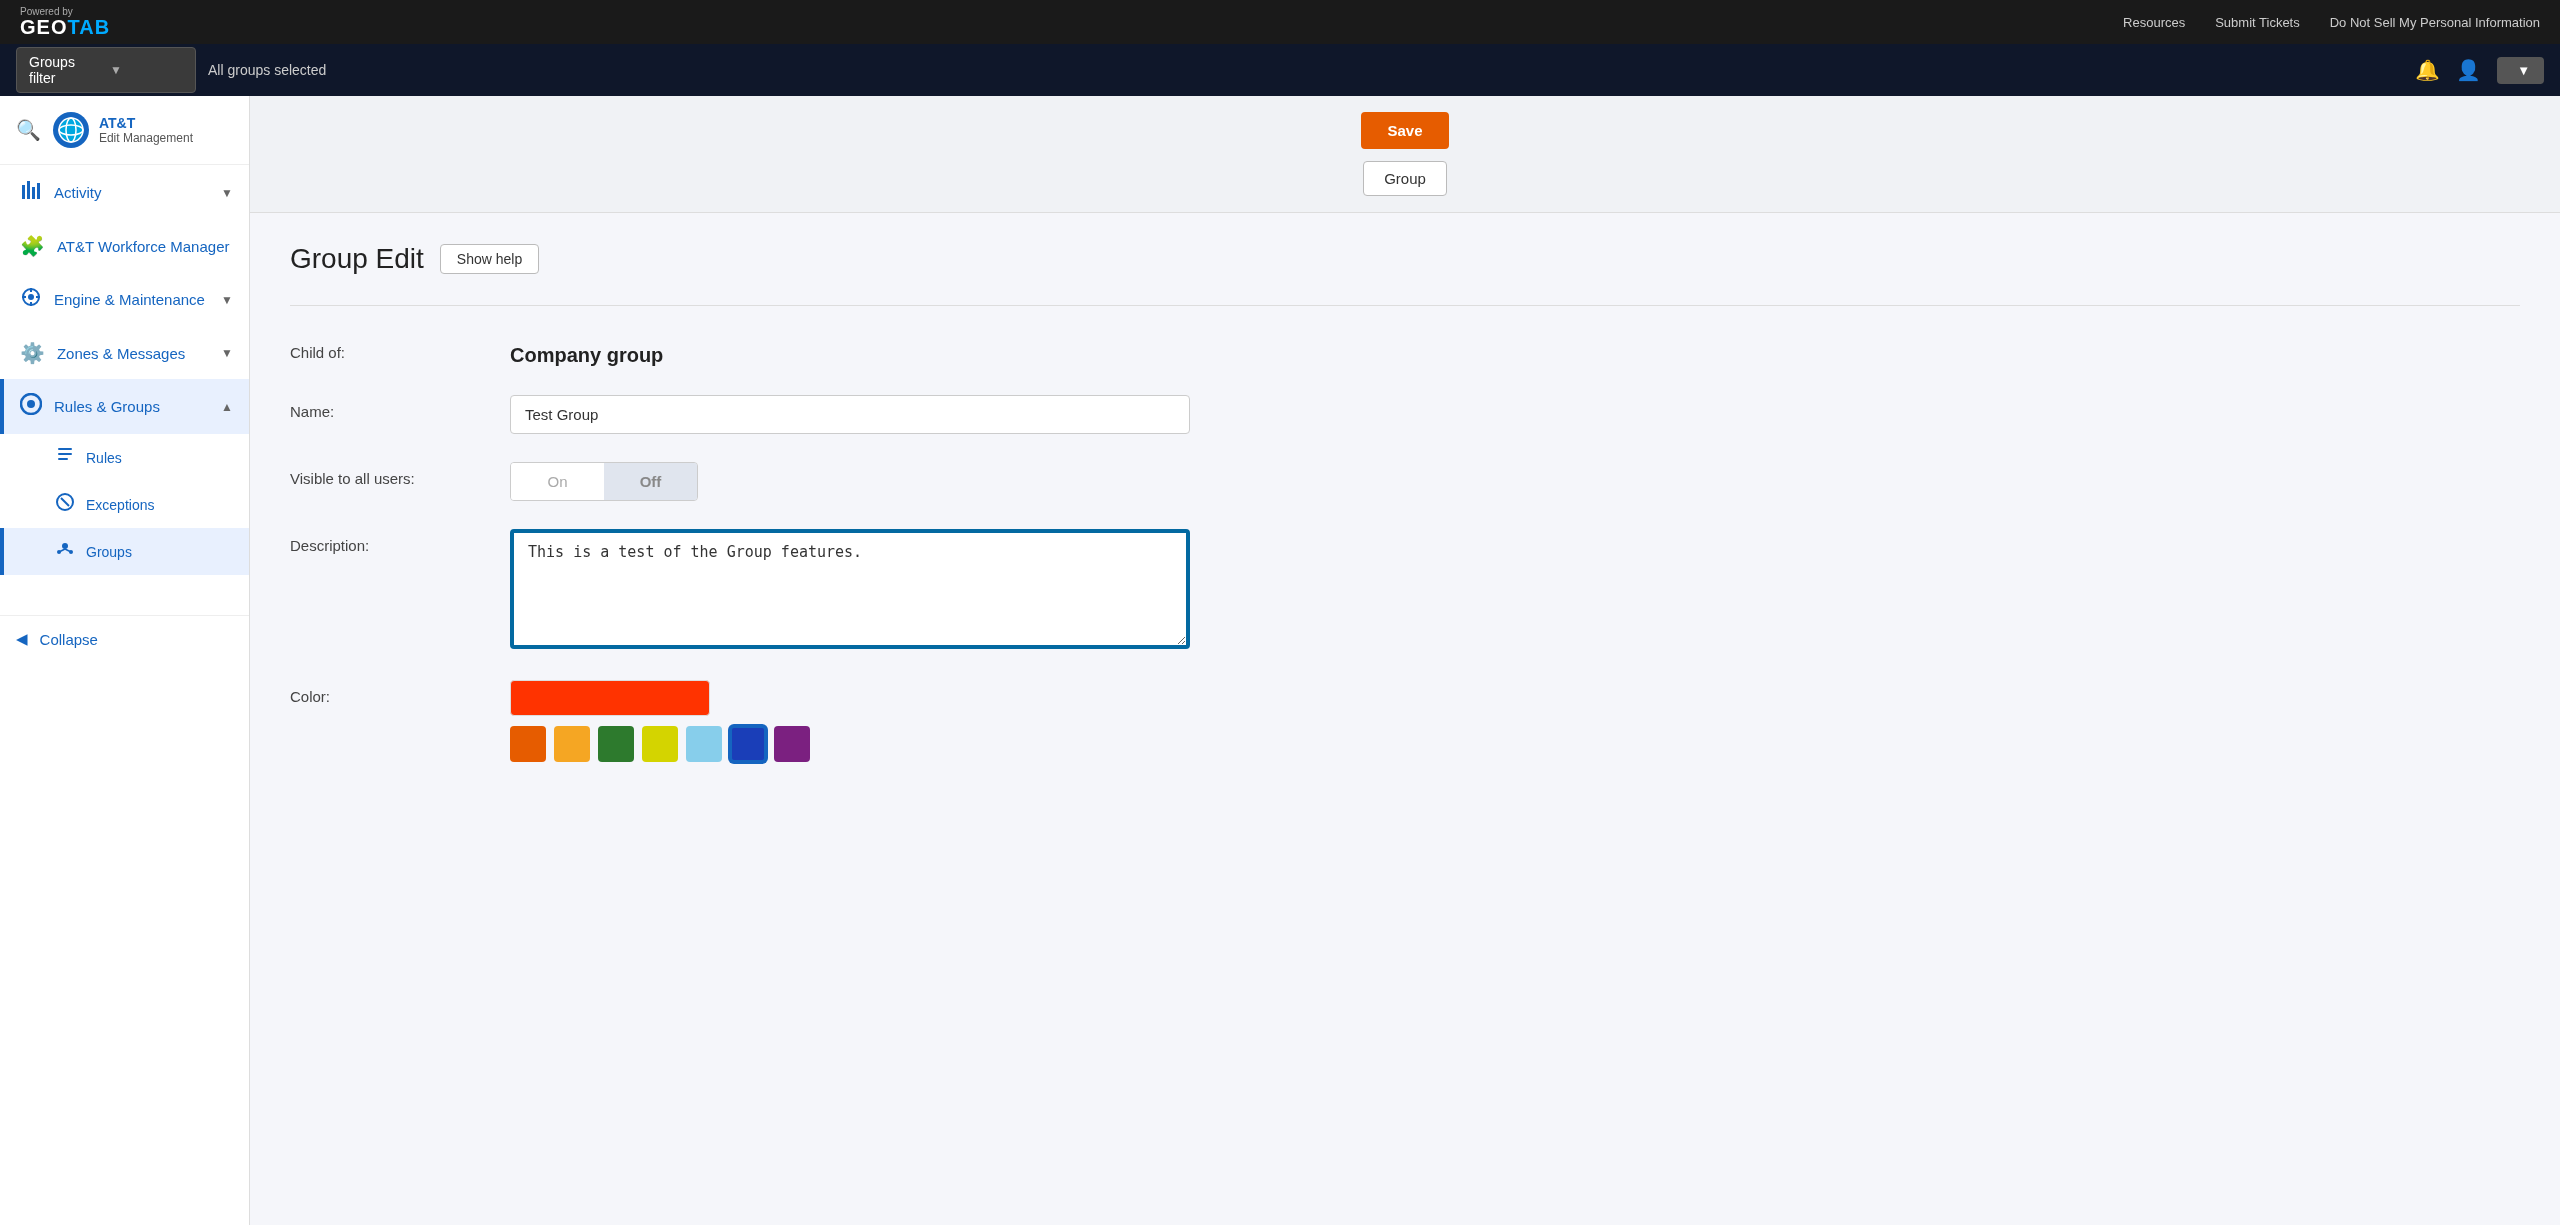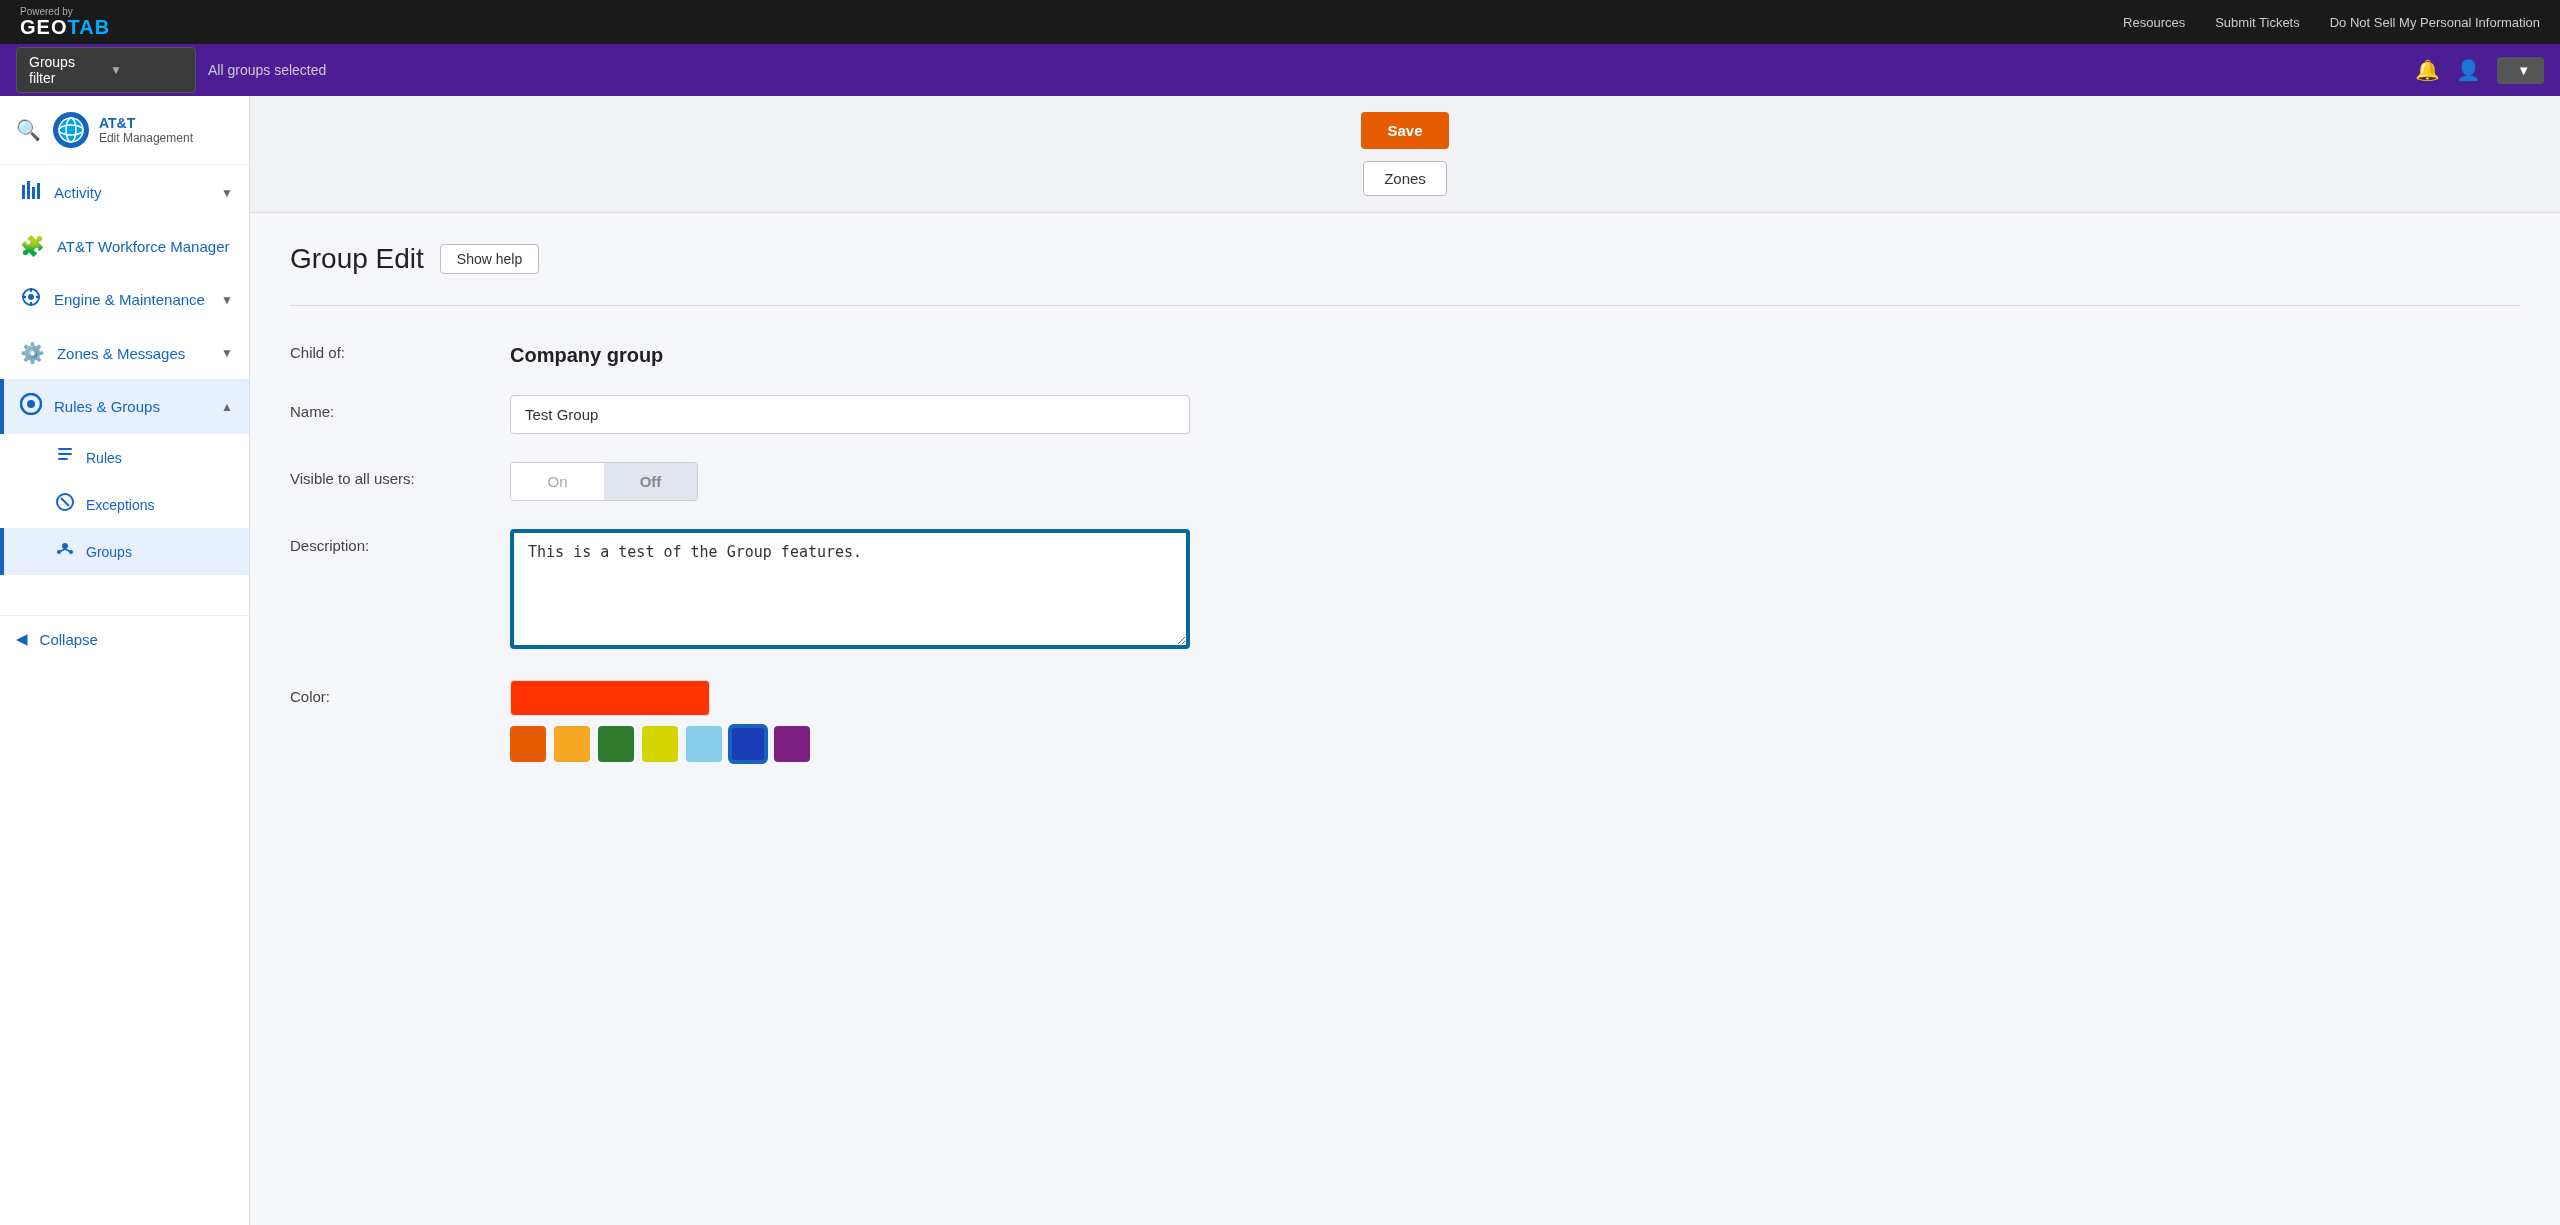--- a/index.html
+++ b/index.html
@@ -15,21 +15,21 @@
       padding: 0 20px;
     }
     .top-bar-left { display: flex; align-items: center; }
     .geotab-logo { color: white; font-size: 13px; display: flex; align-items: center; gap: 6px; }
     .geotab-logo .powered { font-size: 10px; color: #aaa; line-height: 1; }
     .top-bar-right { display: flex; align-items: center; gap: 30px; }
     .top-bar-right a { color: #ccc; font-size: 13px; text-decoration: none; cursor: pointer; }
 
     
     .filter-bar {
-      background: #4c1d95;
+      background: #0f172a;
       height: 52px;
       display: flex;
       align-items: center;
       padding: 0 16px;
       gap: 16px;
       justify-content: space-between;
     }
     .filter-bar-left { display: flex; align-items: center; gap: 12px; }
     .groups-filter-select {
       background: #3a3a3a;
@@ -453,21 +453,21 @@
     <div class="sidebar-collapse">
       <span>◀</span>
       <span>Collapse</span>
     </div>
   </div>
 
   <div class="content-area">
 
     <div class="content-toolbar">
       <button class="btn-save">Save</button>
-      <button class="btn-cancel">Zones</button>
+      <button class="btn-cancel">Group</button>
     </div>
 
     <div class="form-area">
 
       <div class="page-title-row">
         <h1 class="page-title">Group Edit</h1>
         <button class="btn-show-help">Show help</button>
       </div>
 
       <hr class="form-separator">

